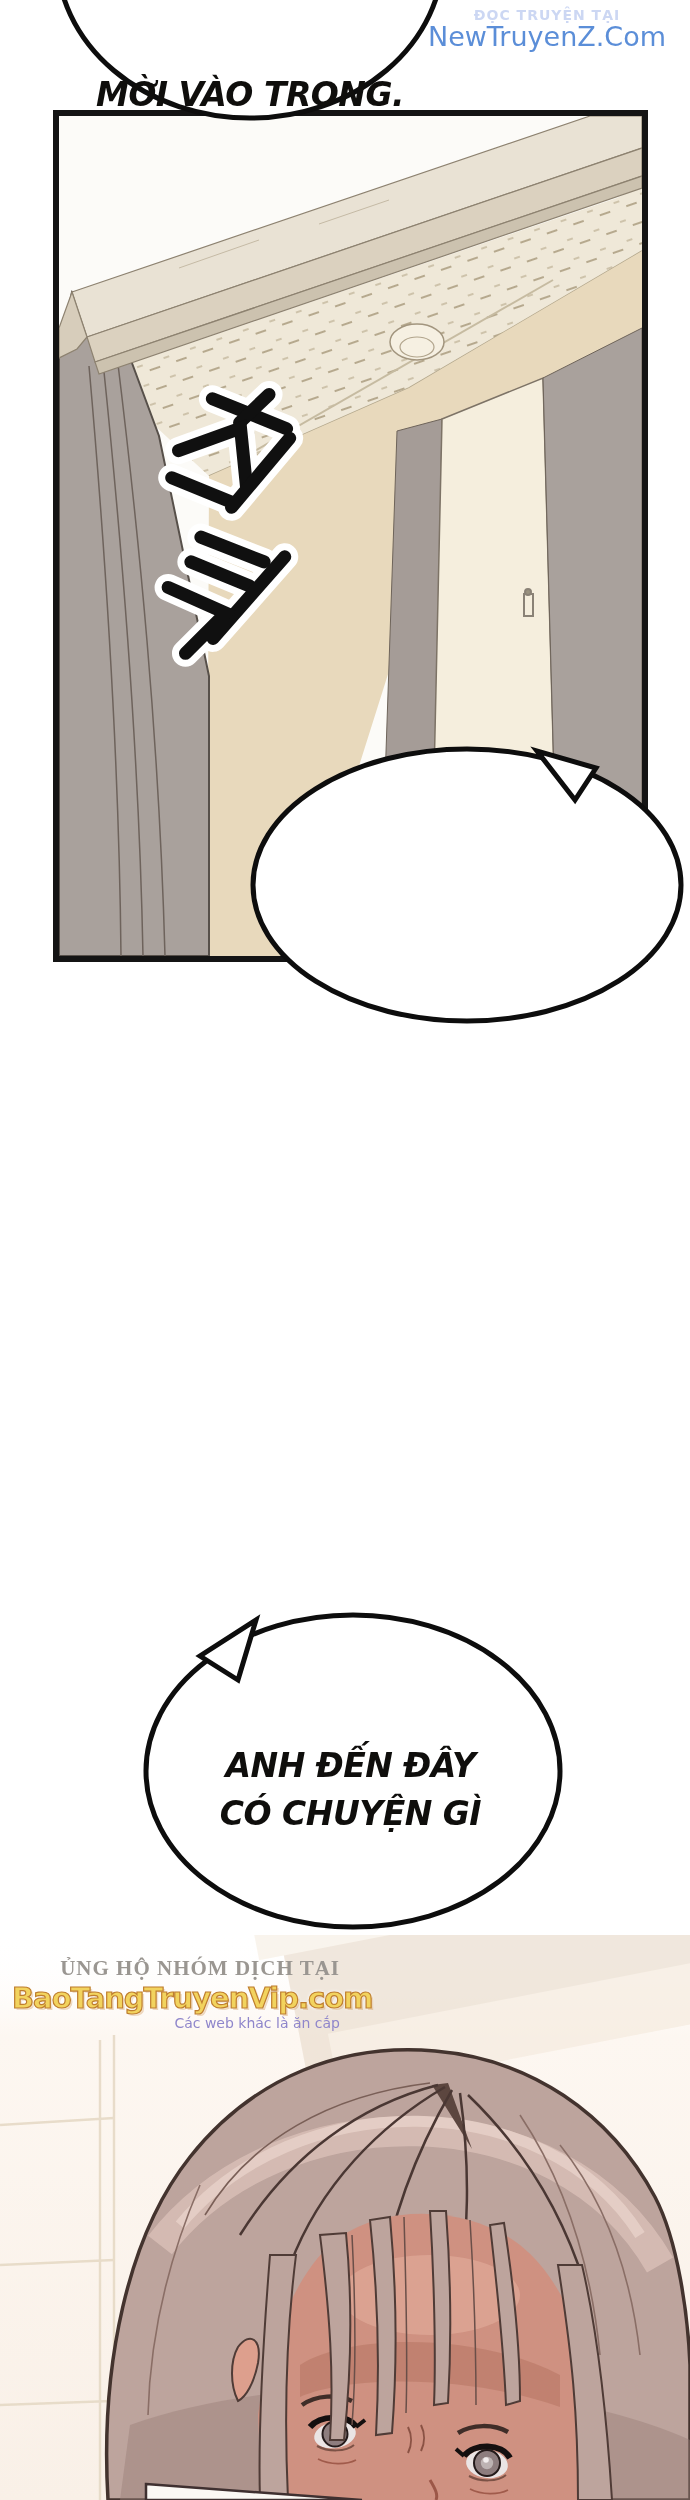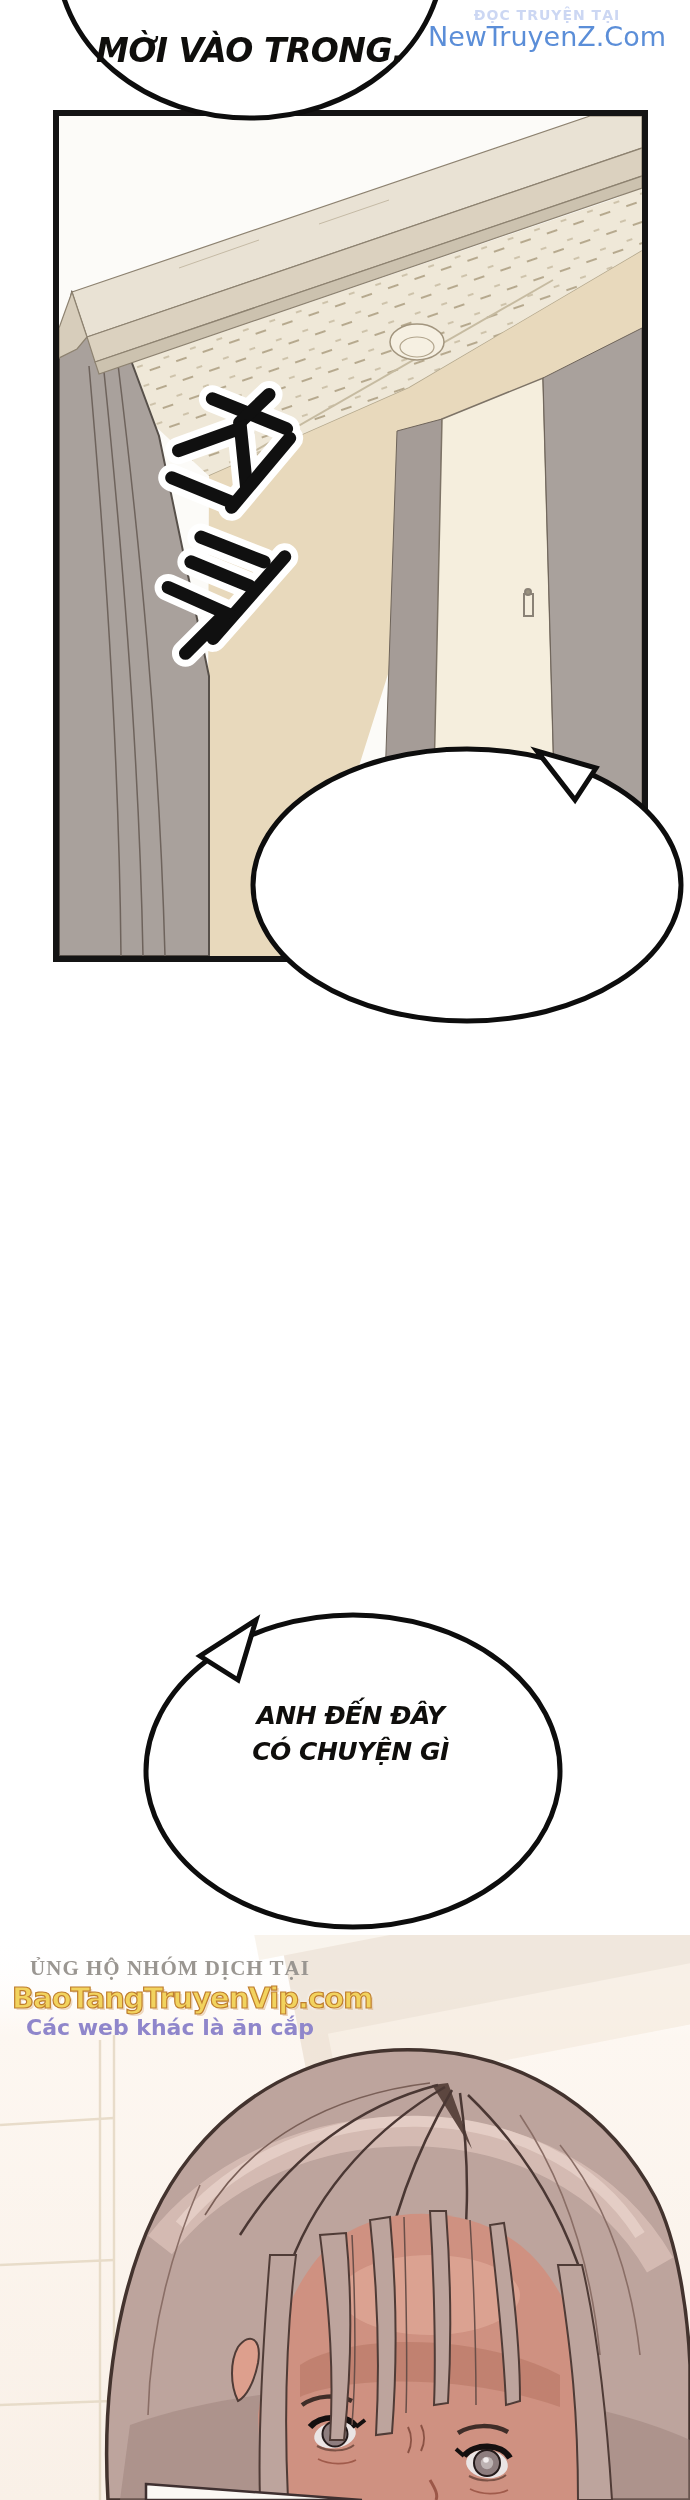--- a/index.html
+++ b/index.html
@@ -27,48 +27,48 @@
     border:6px solid #141414;background:#fcfbf8;z-index:2;
   }
   .panel-svg{position:absolute;left:0;top:0;width:583px;height:840px;display:block;}
   .sfx-svg{position:absolute;left:28px;top:240px;width:300px;height:340px;overflow:visible;}
   .visually-hidden{position:absolute;width:1px;height:1px;overflow:hidden;clip:rect(0 0 0 0);white-space:nowrap;}
   
   .bubble{z-index:10;overflow:visible;}
   .bubble svg{overflow:visible;display:block;}
   .bubble-text{
     position:absolute;text-align:center;color:#0f0e0c;
-    font-weight:700;font-style:italic;letter-spacing:-0.5px;line-height:1.4;
+    font-weight:700;font-style:italic;letter-spacing:-0.5px;line-height:1.4;margin-top:44px;
   }
   .bubble1{left:52px;top:0;width:396px;height:125px;}
   .bubble1 .bubble-text{left:0;right:0;top:28px;font-size:33px;}
   .bubble2{left:245px;top:745px;width:440px;height:285px;}
   .bubble2 .bubble-text{left:0;width:400px;top:104px;font-size:36px;}
   .bubble3{left:138px;top:1608px;width:425px;height:325px;}
-  .bubble3 .bubble-text{left:0;right:0;top:90px;font-size:25px;line-height:1.45;}
+  .bubble3 .bubble-text{left:0;right:0;top:90px;font-size:33px;line-height:1.45;}
   
   .wm-top{left:404px;top:8px;width:286px;z-index:30;text-align:center;line-height:1.05;}
   .wm-top-1{
     font-size:14px;font-weight:900;letter-spacing:1px;color:var(--watermark-pale-blue);
     text-shadow:0 0 1px #ffffff,0 0 2px #ffffff;
   }
   .wm-top-2{
     font-size:27px;font-weight:400;letter-spacing:0;color:var(--watermark-blue);
     text-shadow:-2px 0 0 #fff,2px 0 0 #fff,0 -2px 0 #fff,0 2px 0 #fff,-1px -1px 0 #fff,1px 1px 0 #fff,1px -1px 0 #fff,-1px 1px 0 #fff;
   }
-  .wm-mid{left:0;top:1956px;width:340px;z-index:30;text-align:center;line-height:1.18;}
+  .wm-mid{left:0;top:1956px;width:340px;z-index:30;text-align:right;line-height:1.18;}
   .wm-mid-1{font-family:"Liberation Serif",serif;font-size:21px;font-weight:600;color:var(--watermark-gray);letter-spacing:1px;}
   .wm-mid-2{
     font-size:29px;font-weight:900;color:var(--watermark-gold);
     -webkit-text-stroke:1.2px var(--watermark-gold-stroke);
     text-shadow:0 0 2px #ffffff,0 0 4px #ffffff,2px 2px 0 rgba(200,130,50,.35);
     letter-spacing:-1px;
     padding-left:12px;
   }
-  .wm-mid-3{font-size:22px;font-weight:700;color:var(--watermark-purple);letter-spacing:0;}
+  .wm-mid-3{font-size:14px;font-weight:400;color:var(--watermark-purple);letter-spacing:0;}
   
   .illustration{left:0;top:1935px;width:690px;height:565px;z-index:1;}
   .illustration svg{display:block;}
 </style>
 </head>
 <body>
 
 <div class="page">
 
   <div class="abs illustration">

